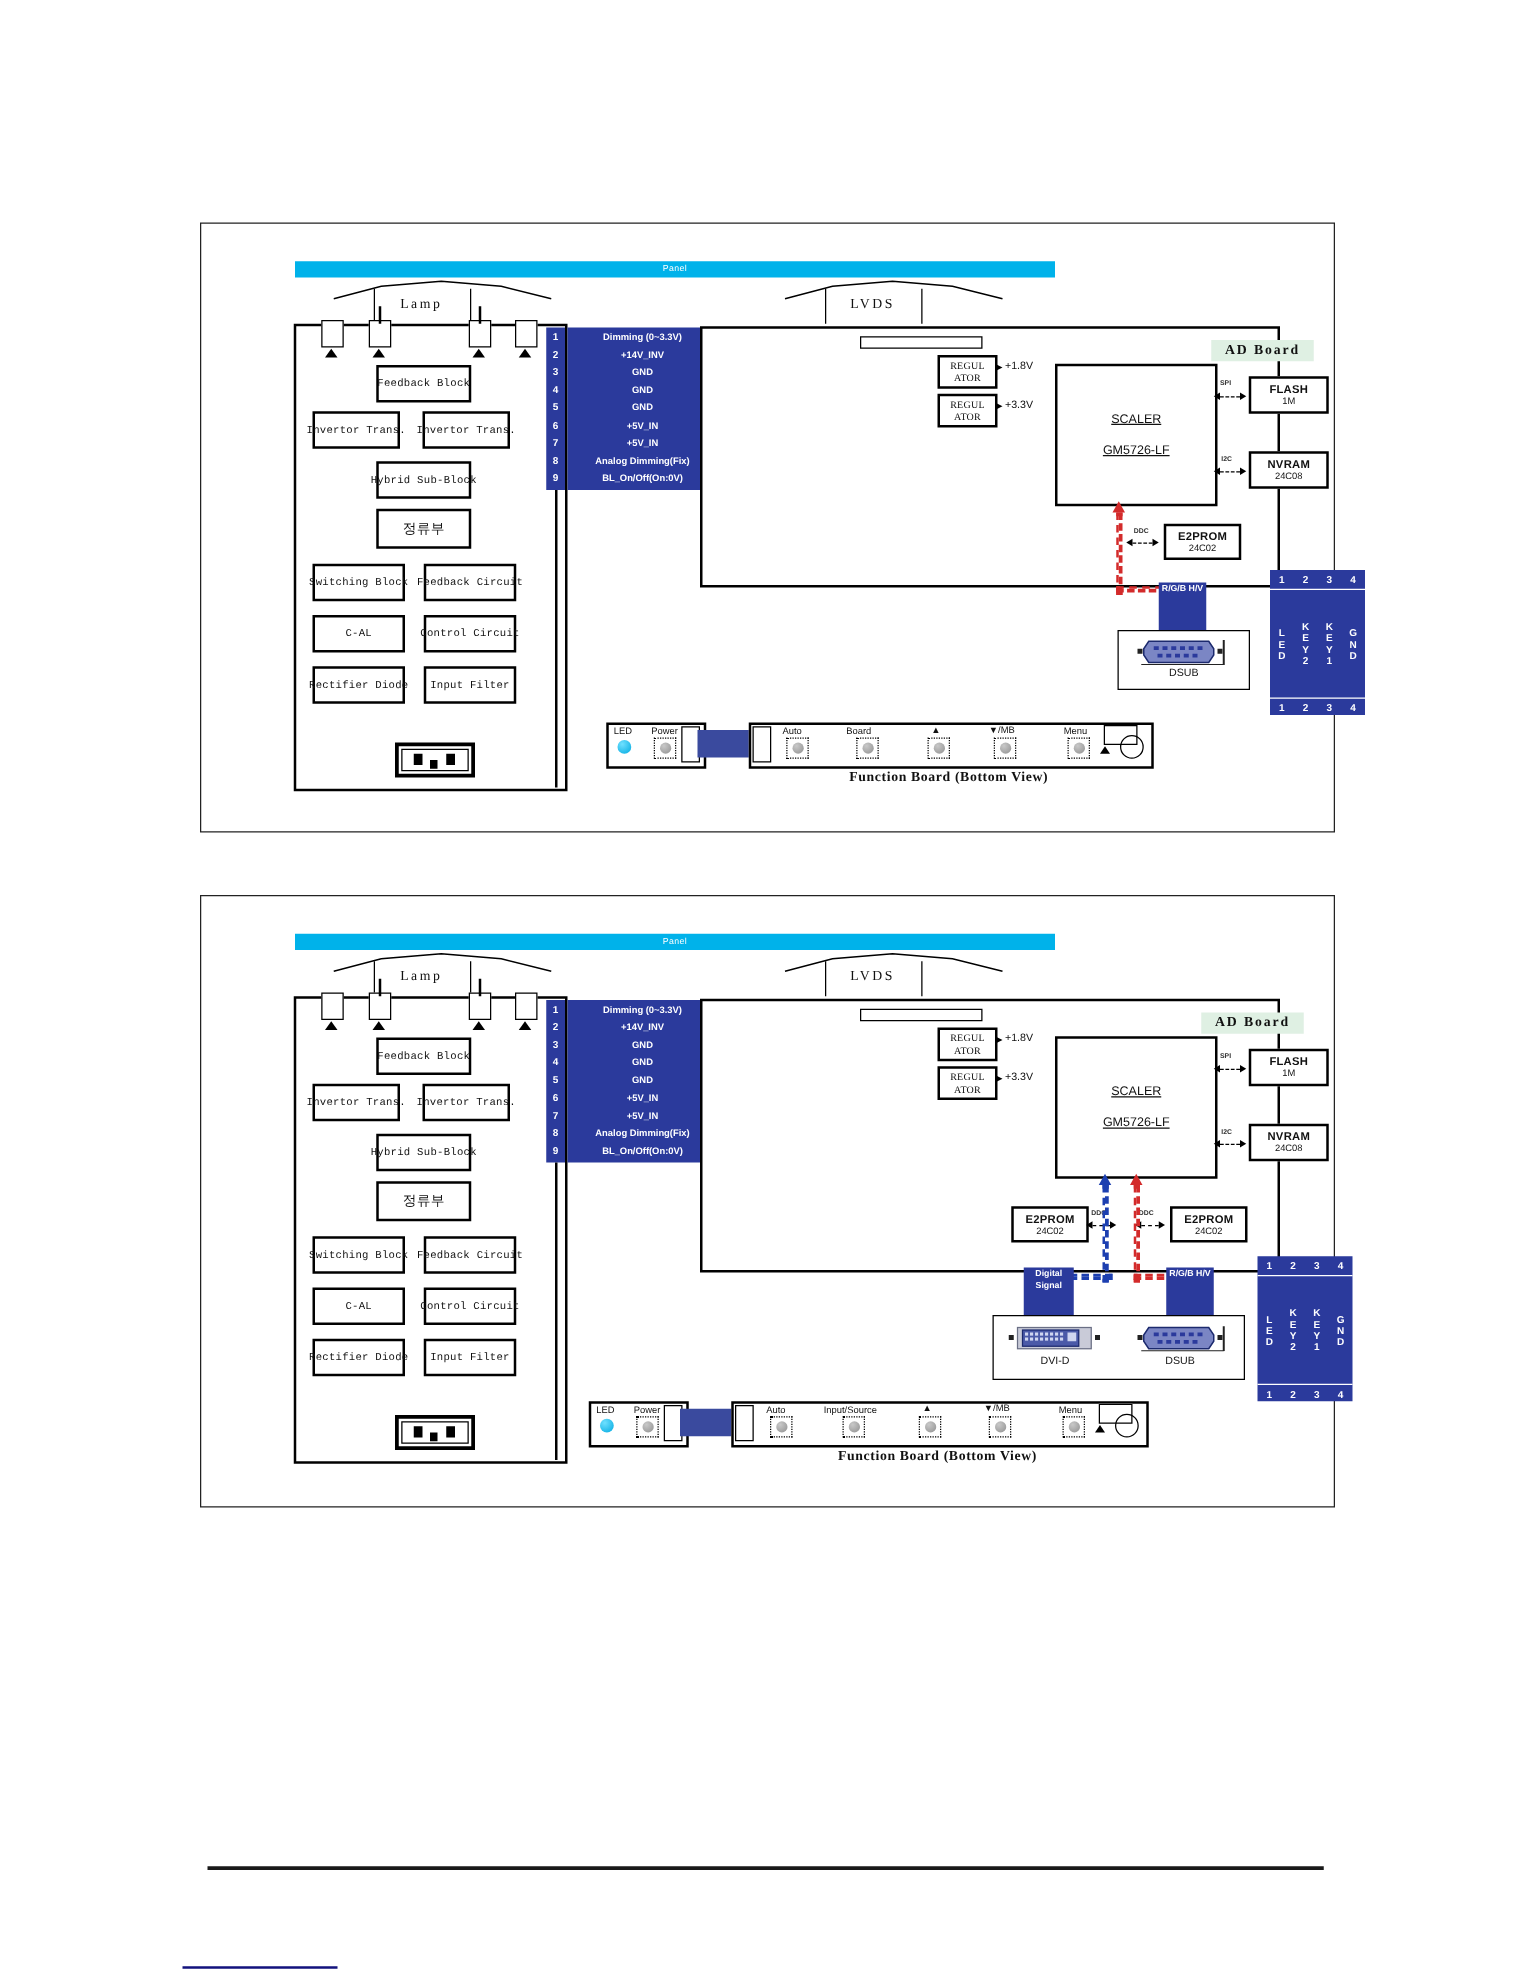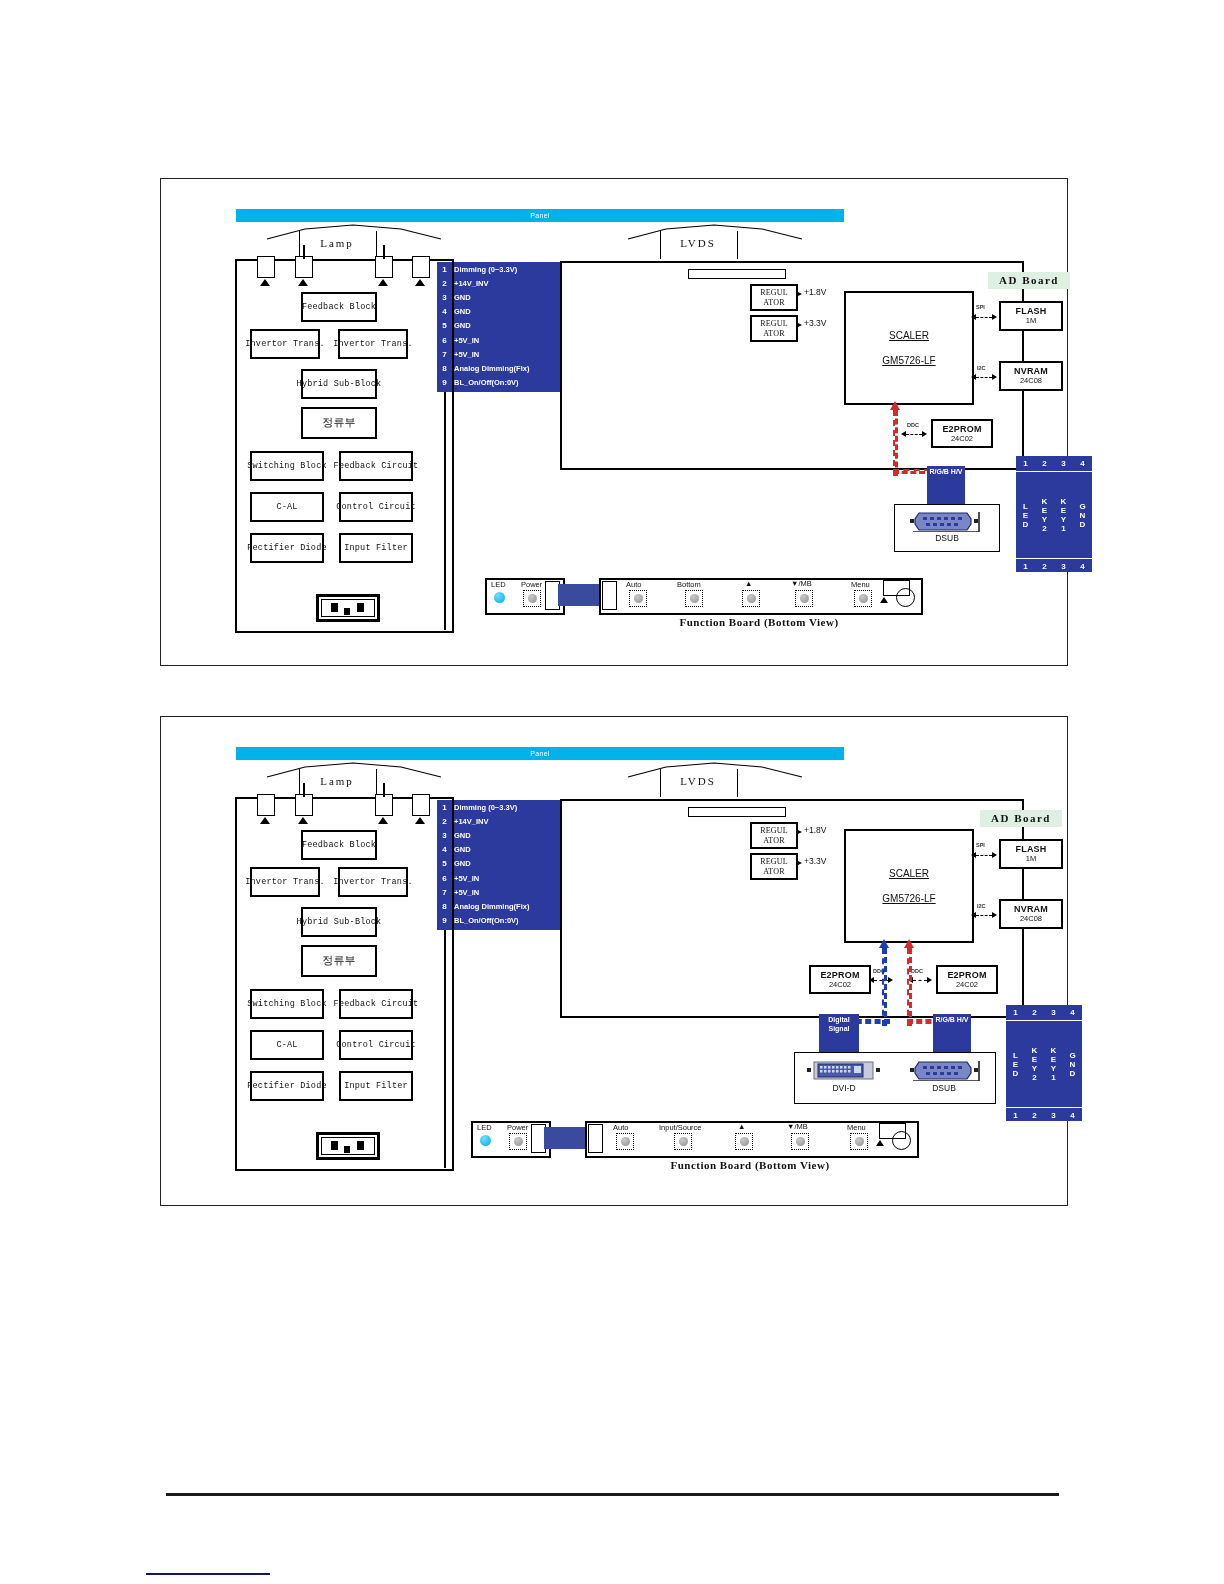--- a/index.html
+++ b/index.html
@@ -48,21 +48,21 @@
   
   .lampconn{position:absolute;border:1.5px solid #000;background:#fff;}
   .tri{position:absolute;width:0;height:0;border-left:5px solid transparent;
        border-right:5px solid transparent;border-bottom:7px solid #000;}
 
   
   .strip{position:absolute;background:#2b3a9c;color:#fff;
       font-family:"Liberation Sans",sans-serif;}
   .strip .row{display:flex;align-items:center;height:14.2px;}
   .strip .num{width:100%;text-align:center;font-size:8px;font-weight:bold;}
-  .strip .nm{width:100%;font-size:7.5px;font-weight:bold;white-space:nowrap;}
+  .strip .nm{width:100%;text-align:center;font-size:7.5px;font-weight:bold;white-space:nowrap;}
 
   
   .keyconn{position:absolute;background:#2b3a9c;color:#fff;
            font-family:"Liberation Sans",sans-serif;font-weight:bold;}
   .keyconn .pins{display:flex;height:15px;}
   .keyconn .pins div{flex:1;text-align:center;font-size:8px;line-height:15px;}
   .keyconn .mid{display:flex;height:calc(100% - 30px);border-top:1px solid #fff;border-bottom:1px solid #fff;}
   .keyconn .mid div{flex:1;display:flex;flex-direction:column;align-items:center;
         justify-content:center;font-size:8px;line-height:9px;}
 
@@ -72,21 +72,21 @@
       text-align:center;line-height:8.5px;padding-top:2px;}
 
   
   .well{position:absolute;border:1.5px solid #000;background:#fff;}
   .conn-label{position:absolute;font-family:"Liberation Sans",sans-serif;
       font-size:8.5px;text-align:center;width:100%;}
 
   
   .adtag{position:absolute;background:#dff0e3;
       font-family:"Liberation Serif",serif;font-weight:bold;font-size:11px;
-      letter-spacing:1.5px;text-align:center;line-height:17px;margin-left:19px;}
+      letter-spacing:1.5px;text-align:center;line-height:17px;}
   .lnv{position:absolute;background:#000;width:2px;}
   .dash-red{position:absolute;border-color:#d32b2b;border-style:dashed;}
   .dash-blue{position:absolute;border-color:#1c3fb0;border-style:dashed;}
   .arrowup{position:absolute;width:0;height:0;border-left:5px solid transparent;
       border-right:5px solid transparent;}
   .arrowup.red{border-bottom:9px solid #d32b2b;}
   .arrowup.blue{border-bottom:9px solid #1c3fb0;}
 
   .bidi{position:absolute;display:flex;align-items:center;}
   .bidi .lt{width:0;height:0;border-top:3.5px solid transparent;border-bottom:3.5px solid transparent;border-right:5px solid #000;}
@@ -435,21 +435,21 @@
       <div class="ribbon" style="left:397px;top:405px;width:43px;height:22px;"></div>
 
       <div class="fb" style="left:438px;top:399px;width:320px;height:33px;"></div>
       <div class="gap" style="left:441px;top:402px;width:13px;height:27px;"></div>
 
       <div class="fb-lbl" style="left:465px;top:401px;">Auto</div>
       <div class="fb-btn" style="left:468px;top:411px;width:16px;height:15px;">
           <i></i>
         </div>
 
-      <div class="fb-lbl" style="left:516px;top:401px;">Bottom</div>
+      <div class="fb-lbl" style="left:516px;top:401px;">Board</div>
       <div class="fb-btn" style="left:524px;top:411px;width:16px;height:15px;">
           <i></i>
         </div>
 
       <div class="fb-lbl" style="left:584px;top:400px;">▲</div>
       <div class="fb-btn" style="left:581px;top:411px;width:16px;height:15px;">
           <i></i>
         </div>
 
       <div class="fb-lbl" style="left:630px;top:400px;">▼/MB</div>

